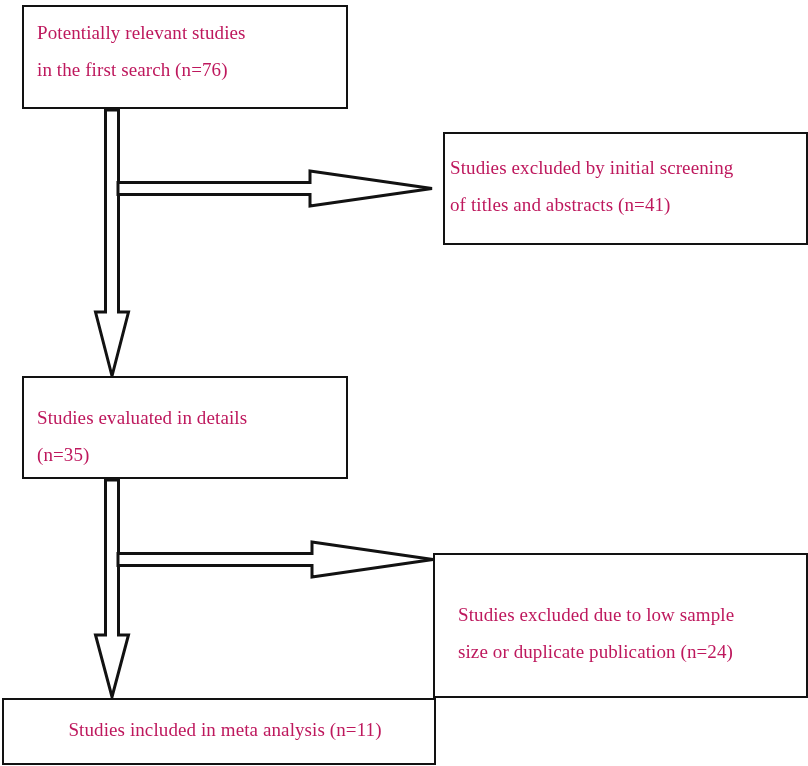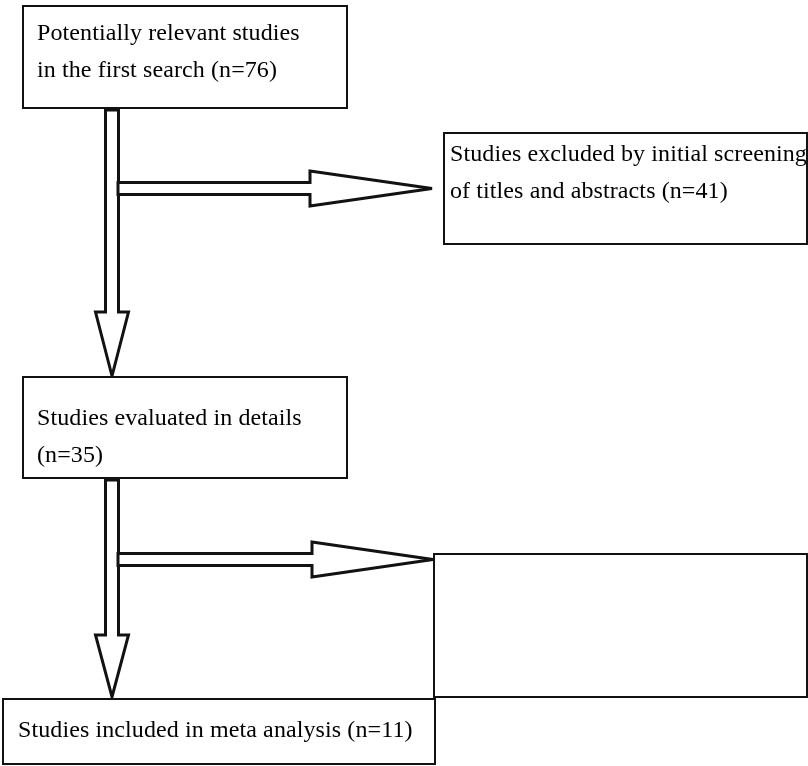--- a/index.html
+++ b/index.html
@@ -20,41 +20,41 @@
   }
   .box {
     position: absolute;
     box-sizing: border-box;
     border: 2px solid #121212;
     background: #ffffff;
   }
   .box-text {
     position: absolute;
     box-sizing: border-box;
-    font-size: 24px;
+    font-size: 19px;
     line-height: 37px;
-    color: #000000;
+    color: #be185d;
     white-space: pre-line;
     letter-spacing: 0.1px;
   }
   
   #box-first-search      { left: 22px;  top: 5px;   width: 326px; height: 104px; }
   #box-first-search-text { left: 37px;  top: 14px;  width: 300px; }
 
   #box-excluded-screening      { left: 443px; top: 132px; width: 365px; height: 113px; }
-  #box-excluded-screening-text { left: 450px; top: 135px; width: 358px; }
+  #box-excluded-screening-text { left: 450px; top: 149px; width: 358px; }
 
   #box-evaluated-details      { left: 22px;  top: 376px; width: 326px; height: 103px; }
   #box-evaluated-details-text { left: 37px;  top: 385px; width: 300px; margin-top: 14px; }
 
   #box-excluded-sample      { left: 433px; top: 553px; width: 375px; height: 145px; }
   #box-excluded-sample-text { left: 458px; top: 596px; width: 350px; }
 
   #box-included-meta      { left: 2px;   top: 698px; width: 434px; height: 67px; }
-  #box-included-meta-text { left: 18px;  top: 711px; width: 414px; }
+  #box-included-meta-text { left: 18px;  top: 711px; width: 414px; text-align: center; }
 
   .arrow-svg {
     position: absolute;
     left: 0;
     top: 0;
     width: 808px;
     height: 766px;
     pointer-events: none;
   }
   .arrow-shape {
@@ -114,17 +114,19 @@
 
   <div class="box" id="box-excluded-screening"></div>
   <div class="box-text" id="box-excluded-screening-text">Studies excluded by initial screening
 of titles and abstracts (n=41)</div>
 
   <div class="box" id="box-evaluated-details"></div>
   <div class="box-text" id="box-evaluated-details-text">Studies evaluated in details
 (n=35)</div>
 
   <div class="box" id="box-excluded-sample"></div>
+  <div class="box-text" id="box-excluded-sample-text">Studies excluded due to low sample
+size or duplicate publication  (n=24)</div>
 
   <div class="box" id="box-included-meta"></div>
   <div class="box-text" id="box-included-meta-text">Studies included in meta analysis (n=11)</div>
 
 </div>
 
 </body></html>

